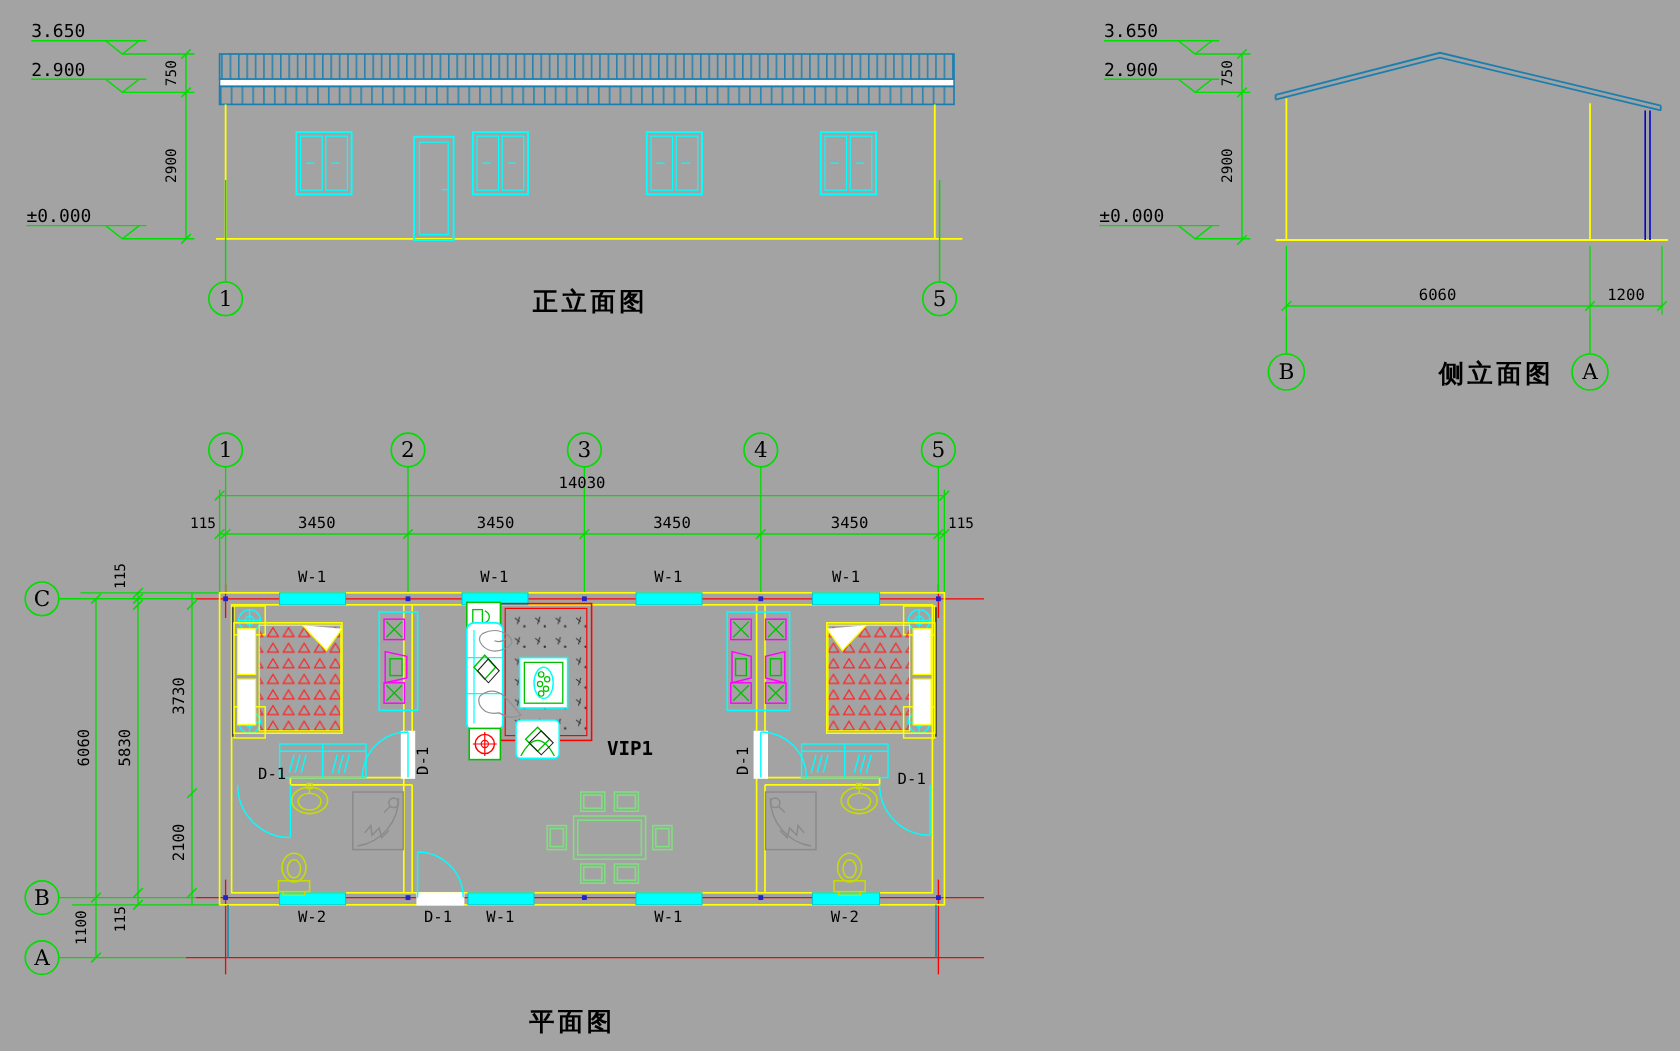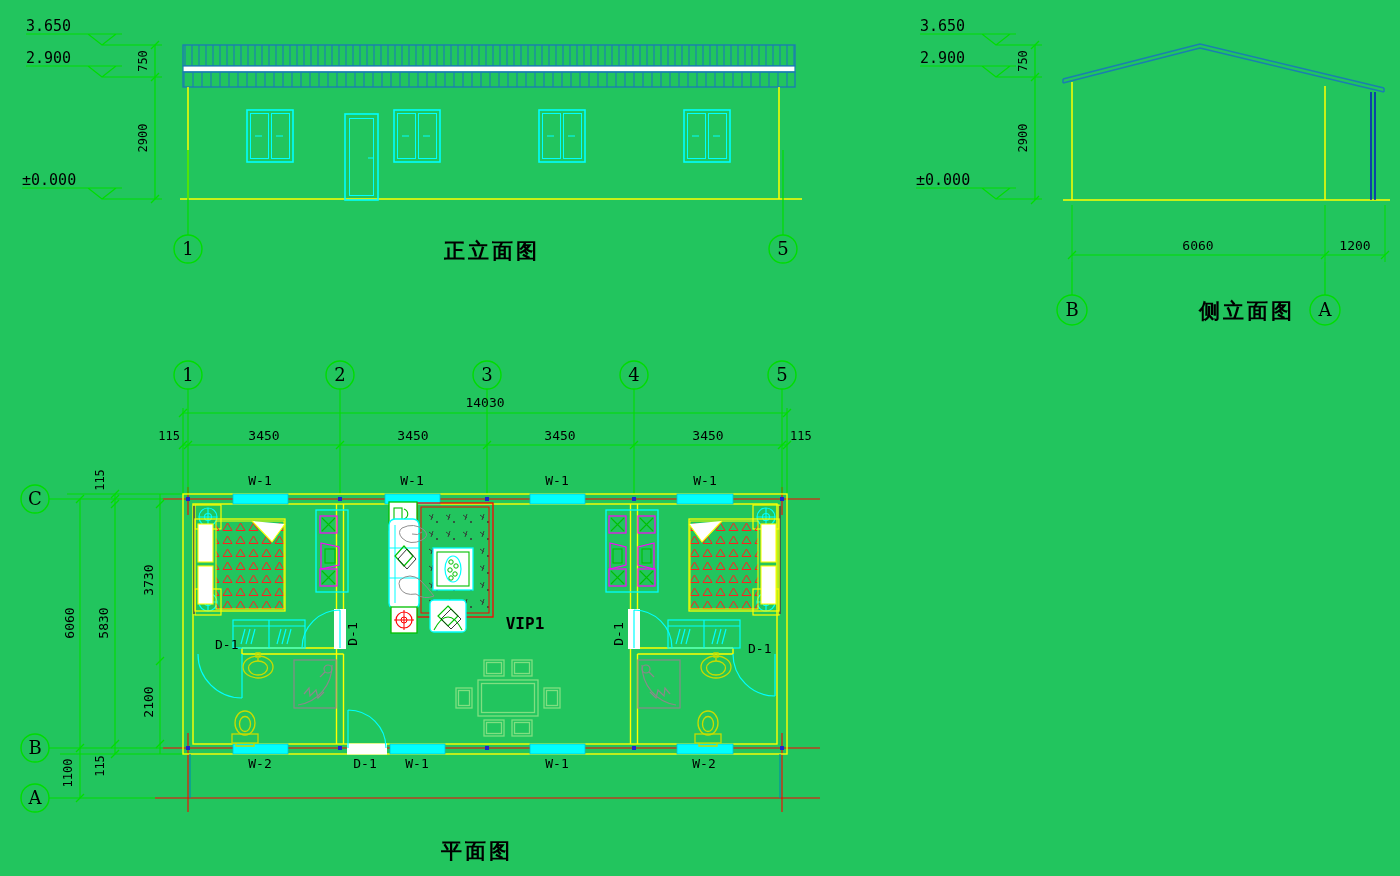--- a/index.html
+++ b/index.html
@@ -1,16 +1,16 @@
 <!DOCTYPE html>
 <html><head>
 <meta charset="utf-8">
 <style>
   html,body{margin:0;padding:0;background:#ffffff;}
-  .sheet{position:relative;width:1400px;height:876px;background:#22c55e;overflow:hidden;}
+  .sheet{position:relative;width:1400px;height:876px;background:#a3a3a3;overflow:hidden;}
   svg{display:block;}
   text{font-family:"DejaVu Sans Mono","Liberation Mono",monospace;fill:#000000;}
   .cjk{font-family:"DejaVu Sans","Liberation Sans",sans-serif;font-weight:bold;}
   .bub{font-family:"DejaVu Serif","Liberation Serif",serif;}
 </style>
 </head>
 <body>
 
 <div class="sheet">
 <svg width="1400" height="876" viewBox="0 0 1400 876">

